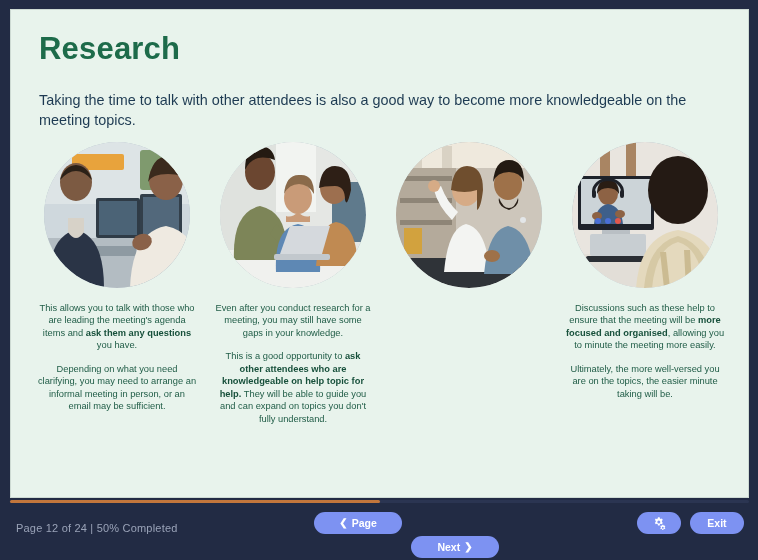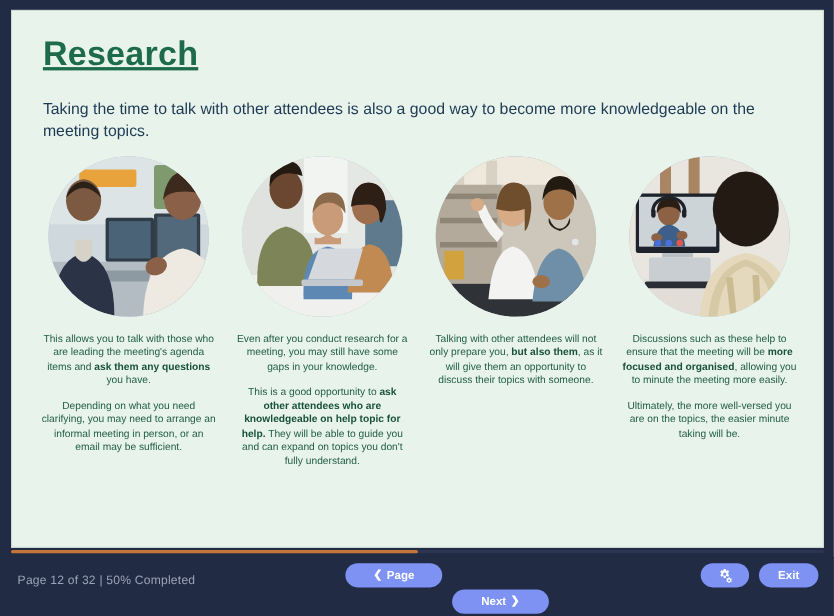--- a/index.html
+++ b/index.html
@@ -29,21 +29,20 @@
   }
 
   .slide-title {
     position: absolute;
     left: 28px;
     top: 21px;
     font-size: 31px;
     font-weight: bold;
     color: #1d6b4a;
     letter-spacing: 0.2px;
-    text-decoration: underline;
   }
 
   .slide-subtitle {
     position: absolute;
     left: 28px;
     top: 81px;
     width: 676px;
     font-size: 14.4px;
     line-height: 1.38;
     color: #1d3a52;
@@ -283,23 +282,20 @@
 
             <ellipse cx="112" cy="42" rx="14" ry="16" fill="#9e7149"></ellipse>
             <path d="M97 40 q2 -22 16 -22 q15 0 15 22 q-4 -10 -15 -10 q-12 0 -16 10z" fill="#231a12"></path>
             <path d="M103 56 q4 10 10 10 q6 0 9 -10 q2 8 -9 12 q-12 -4 -10 -12z" fill="#2a2018"></path>
             <path d="M88 132 q4 -44 24 -48 q22 4 26 48z" fill="#6f8fa8"></path>
             <circle cx="127" cy="78" r="3" fill="#e3e6e8"></circle>
             <ellipse cx="96" cy="114" rx="8" ry="6" fill="#9e7149"></ellipse>
           </g>
         </svg>
       </div>
-      <div class="col-text">
-          <p><span>Talking with other attendees will not only prepare you, </span><b>but also them</b><span>, as it will give them an opportunity to discuss their topics with someone.</span></p>
-        </div>
     </div>
 
     <div class="column">
       <div class="photo">
         <svg viewBox="0 0 146 146" preserveAspectRatio="xMidYMid slice" aria-hidden="true">
           <defs>
               <clipPath id="c4">
                 <circle cx="73" cy="73" r="73"></circle>
               </clipPath>
             </defs>
@@ -343,21 +339,21 @@
     </div>
 
   </div>
 </div>
 
 <div class="progress-track">
   <div class="progress-fill" style="width: 50%;"></div>
 </div>
 
 <div class="footer">
-  <div class="page-status">Page 12 of 32 | 50% Completed</div>
+  <div class="page-status">Page 12 of 24 | 50% Completed</div>
 </div>
 
 <div class="nav-group">
   <button class="pill prev">
     <span class="chev">❮</span>
     <span>Page</span>
   </button>
   <button class="pill next">
     <span>Next</span>
     <span class="chev">❯</span>

